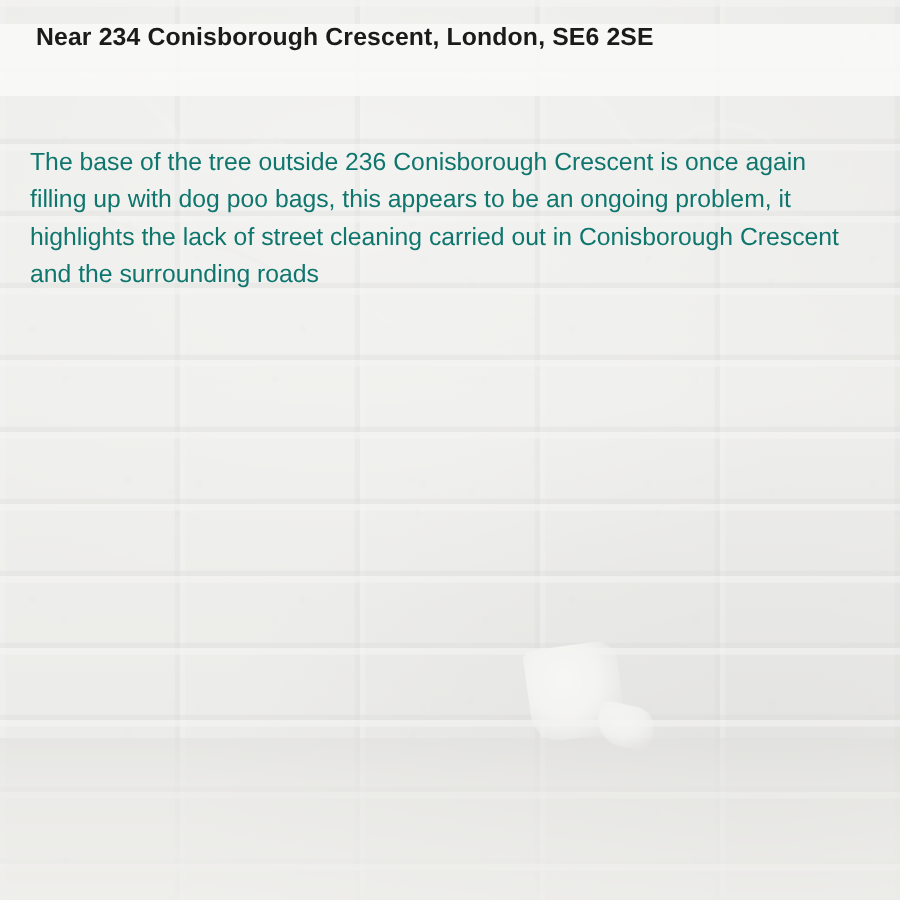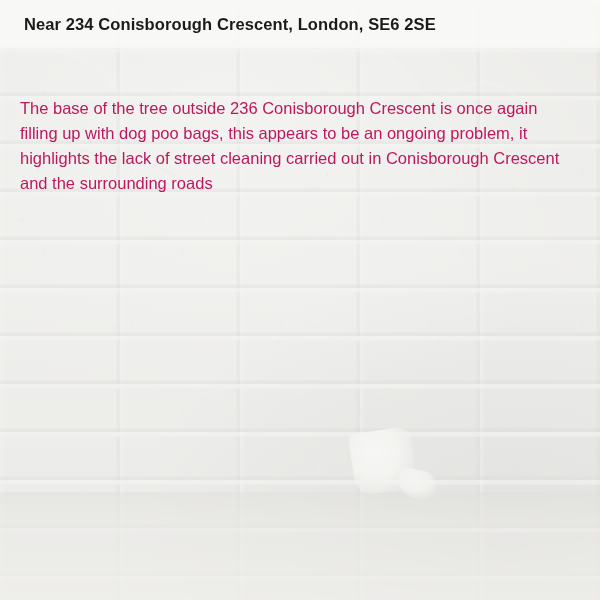--- a/index.html
+++ b/index.html
@@ -102,25 +102,25 @@
 
   
   .overlay {
     position: absolute;
     inset: 0;
     background: rgba(244,243,241,0.78);
   }
 
   .header-band {
     position: absolute;
-    left: 0; right: 0; top: 0;
+    left: 0; right: 0; top: 16px;
     height: 48px;
     background: rgba(249,249,248,0.86);
     display: flex;
-    align-items: center;
+    align-items: flex-start;
   }
   .header-title {
     padding-left: 24px;
     font-size: 16.5px;
     font-weight: bold;
     color: #1b1b1b;
     letter-spacing: 0.1px;
     white-space: nowrap;
   }
   .header-rule {
@@ -130,21 +130,21 @@
     background: rgba(255,255,255,0.0);
   }
 
   .body-text {
     position: absolute;
     left: 20px;
     right: 22px;
     top: 96px;
     font-size: 16.5px;
     line-height: 25px;
-    color: #be185d;
+    color: #0f766e;
     white-space: pre-wrap;
   }
 </style>
 </head>
 <body>
 
 <div class="report-card">
 
   <div class="photo-layer"></div>
   <div class="grain-layer"></div>

